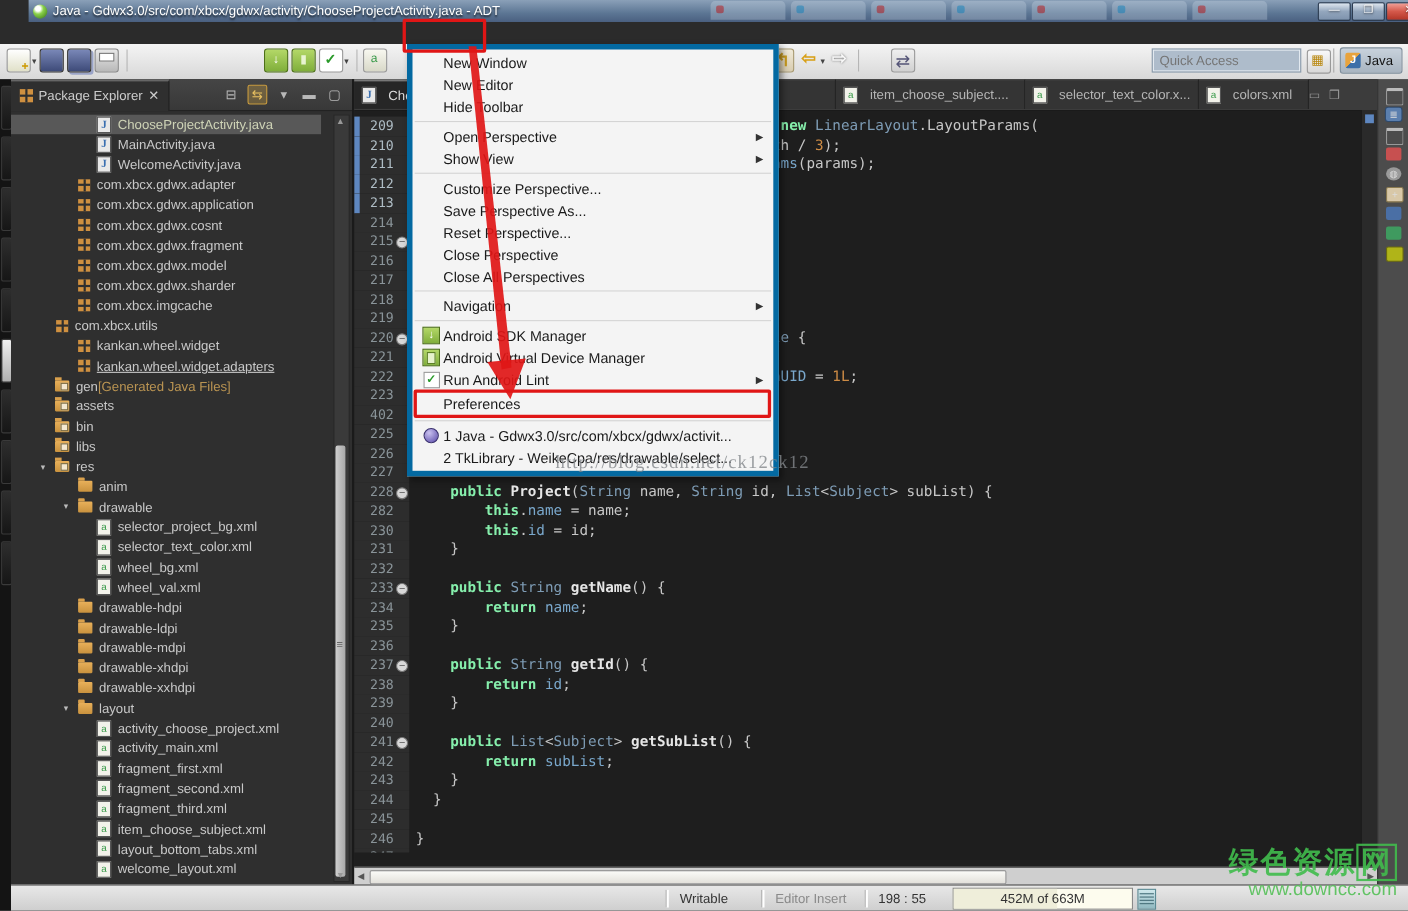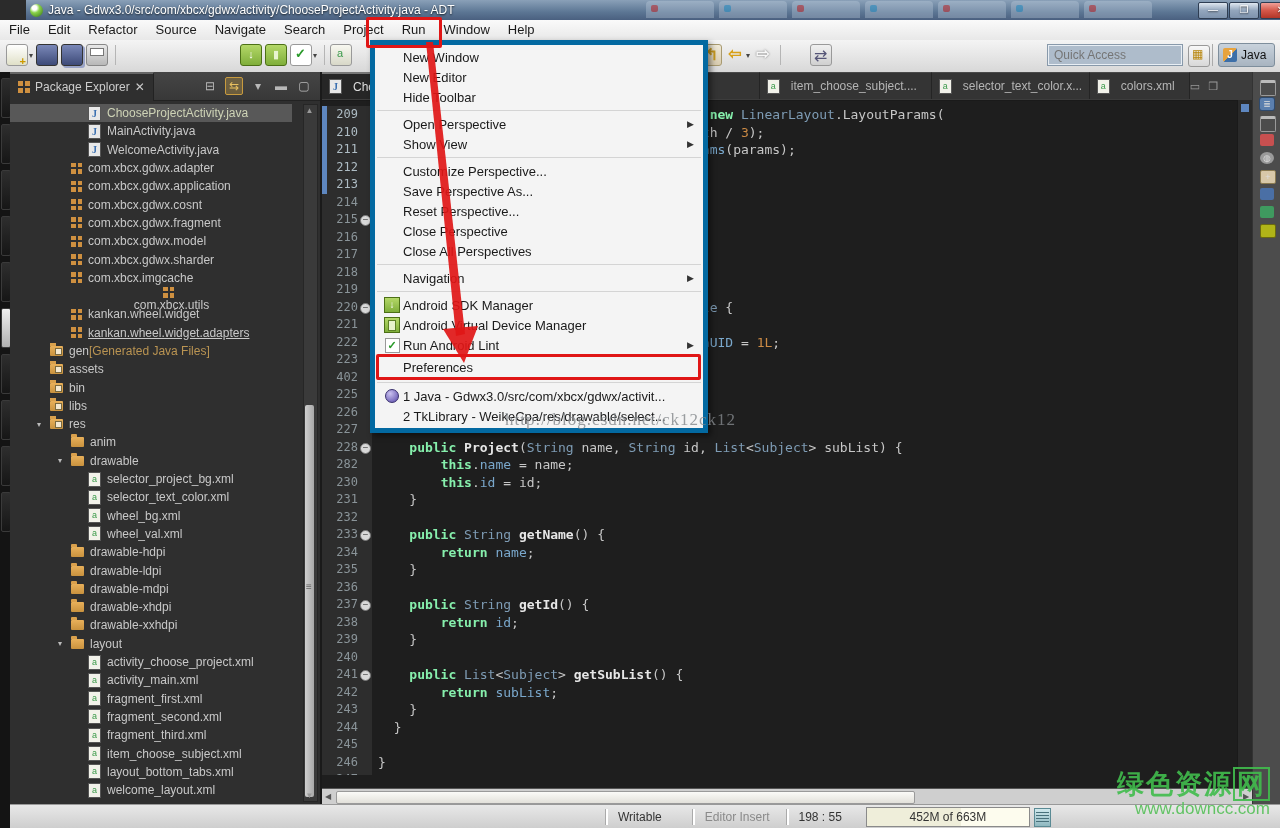--- a/index.html
+++ b/index.html
@@ -208,32 +208,20 @@
           <i></i>
         </span>
       </span>
     <span id="win-buttons">
       <span class="wbtn">—</span>
       <span class="wbtn">❐</span>
       <span class="wbtn close">✕</span>
     </span>
   </div>
 
-  <div id="menubar">
-      <div class="menu-item">File</div>
-      <div class="menu-item">Edit</div>
-      <div class="menu-item">Refactor</div>
-      <div class="menu-item">Source</div>
-      <div class="menu-item">Navigate</div>
-      <div class="menu-item">Search</div>
-      <div class="menu-item">Project</div>
-      <div class="menu-item">Run</div>
-      <div class="menu-item">Window</div>
-      <div class="menu-item">Help</div>
-    </div>
 
   <div id="toolbar">
     <div class="tbgroup" style="left:6px" id="tb-left">
         <span class="tbicon ti-new"></span>
         <span class="dd">▾</span>
         <span class="tbicon ti-save"></span>
         <span class="tbicon ti-saveall"></span>
         <span class="tbicon ti-print"></span>
         <span class="tbsep"></span>
       </div>
@@ -328,21 +316,21 @@
           <span class="tlabel">com.xbcx.gdwx.model</span>
         </div>
         <div class="trow" style="padding-left: 61px;">
           <span class="ticon i-package"></span>
           <span class="tlabel">com.xbcx.gdwx.sharder</span>
         </div>
         <div class="trow" style="padding-left: 61px;">
           <span class="ticon i-package"></span>
           <span class="tlabel">com.xbcx.imgcache</span>
         </div>
-        <div class="trow" style="padding-left: 41px; flex-direction: column;">
+        <div class="trow" style="padding-left: 41px;">
           <span class="ticon i-package"></span>
           <span class="tlabel">com.xbcx.utils</span>
         </div>
         <div class="trow" style="padding-left: 61px;">
           <span class="ticon i-package"></span>
           <span class="tlabel">kankan.wheel.widget</span>
         </div>
         <div class="trow" style="padding-left: 61px; text-decoration: underline;">
           <span class="ticon i-package"></span>
           <span class="tlabel">kankan.wheel.widget.adapters</span>

